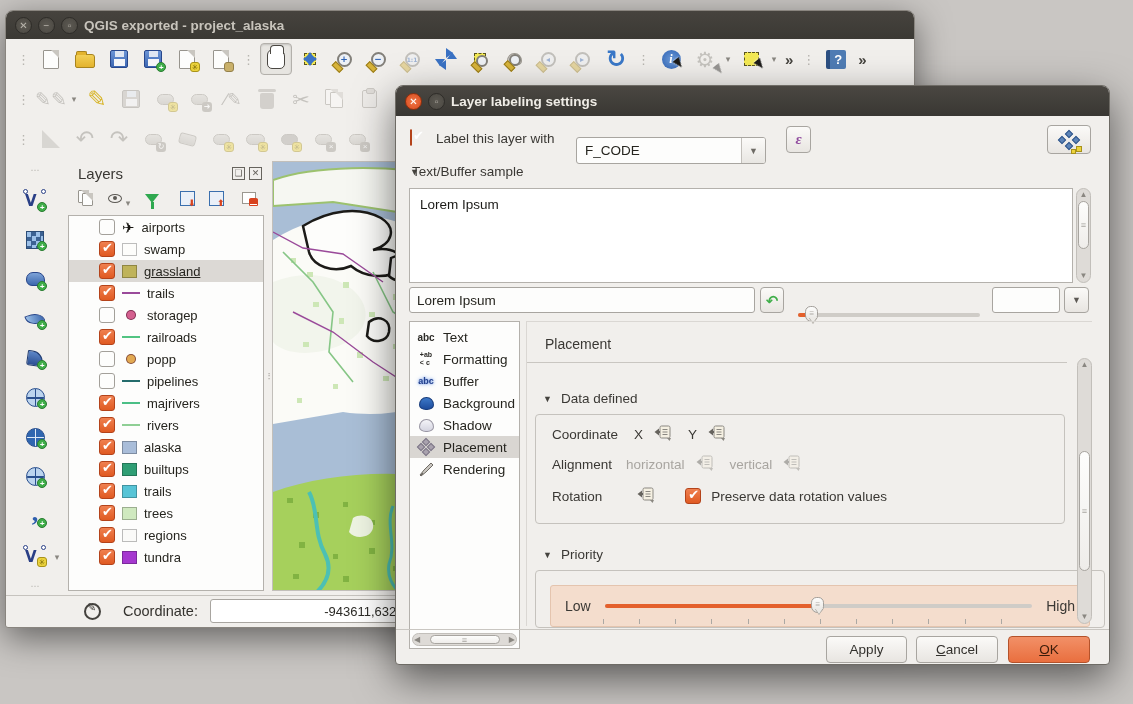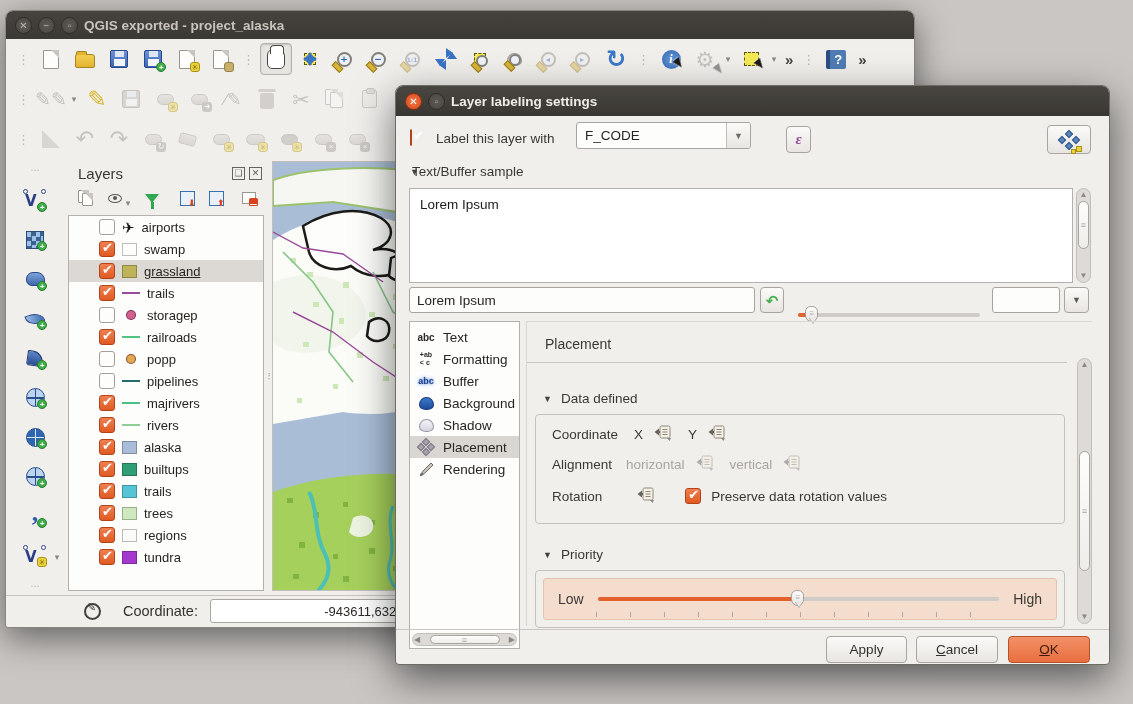--- a/index.html
+++ b/index.html
@@ -596,21 +596,21 @@
 <div class="dlg">
   <div class="titlebar">
     <span class="cbtn orange">✕</span>
     <span class="cbtn">▫</span>
     <span class="wt">Layer labeling settings</span>
   </div>
 
   
   <span class="cb on abs" style="left:14px;top:44px"></span>
   <span class="dlabel abs" style="left:40px;top:45px">Label this layer with</span>
-  <div class="combo abs" style="left:180px;top:36px;width:175px;height:27px">
+  <div class="combo abs" style="left:180px;top:51px;width:190px;height:27px">
     <span class="cv">F_CODE</span>
     <span class="ca">▼</span>
   </div>
   <div class="btn abs" style="left:390px;top:40px;width:25px;height:27px">
     <span class="eps">ε</span>
   </div>
   <div class="btn abs" style="right:18px;top:39px;width:44px;height:29px">
     <span style="position:relative;width:20px;height:18px">
       <span class="dm" style="left:7px;top:0;background:#5c84b8;border-color:#35598c"></span>
       <span class="dm" style="left:0;top:6px;background:#5c84b8;border-color:#35598c"></span>
@@ -757,21 +757,21 @@
               <path d="M14 13h4l-1.5 3z" fill="#86837c"></path>
             </svg></span>
         <span class="cb on" style="margin-left:20px"></span>
         <span class="dlabel">Preserve data rotation values</span>
       </div>
     </div>
 
     <span class="disc abs" style="left:16px;top:228px">▼</span>
     <span class="dlabel abs" style="left:34px;top:225px">Priority</span>
 
-    <div class="groupbox abs" style="left:8px;top:248px;width:530px;height:58px;padding:7px">
+    <div class="groupbox abs" style="left:8px;top:248px;width:570px;height:58px;padding:14px">
       <div class="pstrip" style="height:42px;position:relative">
         <span class="dlabel" style="font-size:14px">Low</span>
         <span class="slider" style="flex:1">
           <span class="fill" style="width:50%"></span>
           <span class="knob" style="left:calc(50% - 7px)"></span>
         </span>
         <span class="dlabel" style="font-size:14px">High</span>
         <span class="ticks" style="left:52px;right:52px;bottom:2px"></span>
       </div>
     </div>

